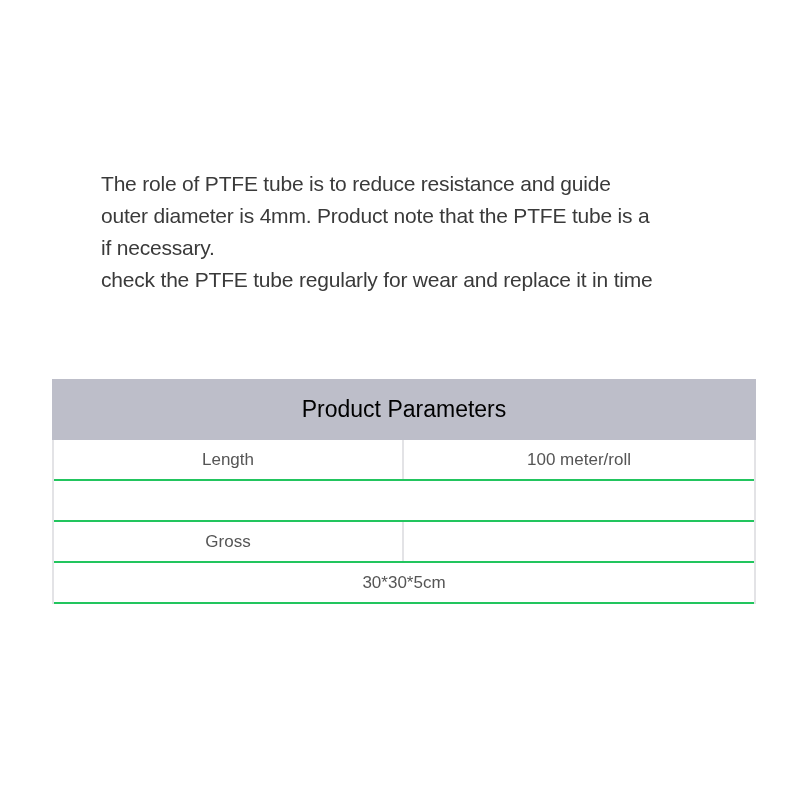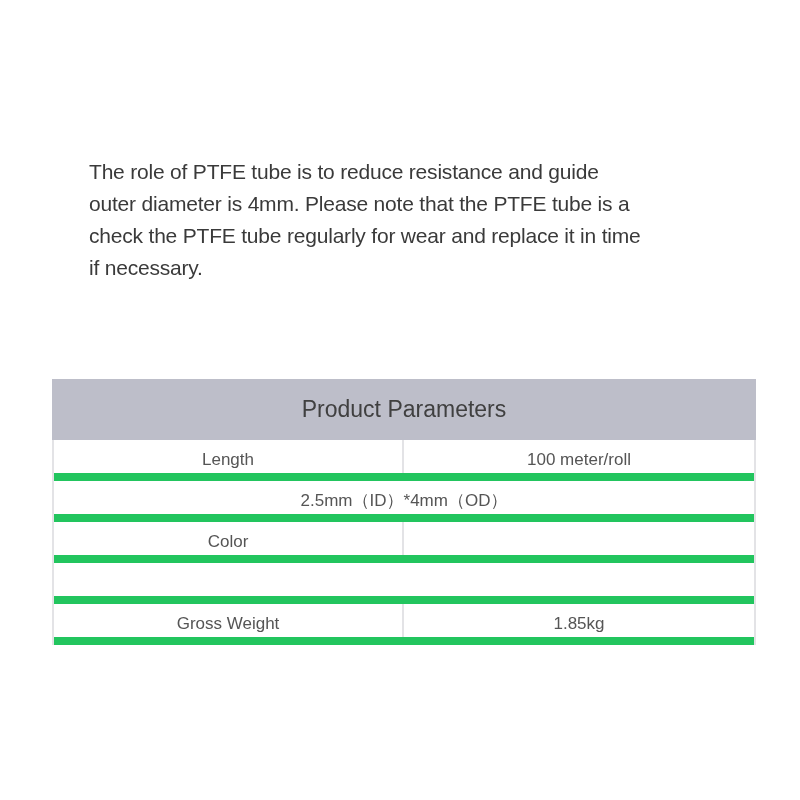--- a/index.html
+++ b/index.html
@@ -2,63 +2,59 @@
 <html><head>
   <meta charset="utf-8">
   <style>
     html, body { margin: 0; padding: 0; }
     body {
       width: 800px; height: 800px; background: #ffffff; position: relative; overflow: hidden;
       font-family: "Liberation Sans", sans-serif;
     }
     .desc {
       position: absolute; left: 89px; top: 156px; width: 640px;
-      font-size: 21px; line-height: 32px; color: #3a3a3a; margin: 0;
+      font-size: 21px; line-height: 32px; color: #3a3a3a; margin: 12px;
       letter-spacing: -0.2px;
     }
     .desc span { display: block; white-space: nowrap; }
     .table {
       position: absolute; left: 52px; top: 379px; width: 704px;
       border-collapse: collapse;
     }
     .table-header {
-      background: #bdbec9; color: #404040; height: 61px;
+      background: #bdbec9; color: #000000; height: 61px;
       font-size: 23px; text-align: center; line-height: 61px;
     }
-    .row { display: flex; height: 41px; border-bottom: 8px solid #22c55e; box-sizing: border-box; }
+    .row { display: flex; height: 41px; border-bottom: 2px solid #22c55e; box-sizing: border-box; }
     .rows { border-left: 2px solid #e3e3e6; border-right: 2px solid #e3e3e6; box-sizing: border-box; }
     .cell {
       font-size: 17px; color: #555555; text-align: center; line-height: 40px;
     }
     .cell.label { width: 350px; border-right: 2px solid #e3e3e6; box-sizing: border-box; }
     .cell.value { flex: 1; text-align: center; }
   </style>
 </head>
 <body>
 
 <p class="desc">
   <span>The role of PTFE tube is to reduce resistance and guide</span>
-  <span>outer diameter is 4mm. Please note that the PTFE tube is a</span>
+  <span>outer diameter is 4mm. Product note that the PTFE tube is a</span>
+  <span>if necessary.</span>
   <span>check the PTFE tube regularly for wear and replace it in time</span>
-  <span>if necessary.</span>
 </p>
 
 <div class="table">
   <div class="table-header">Product Parameters</div>
   <div class="rows">
     <div class="row">
       <div class="cell label">Length</div>
       <div class="cell value">100 meter/roll</div>
     </div>
     <div class="row">
-      <div class="cell value">2.5mm（ID）*4mm（OD）</div>
     </div>
     <div class="row">
-      <div class="cell label">Color</div>
+      <div class="cell label">Gross</div>
     </div>
     <div class="row">
-    </div>
-    <div class="row">
-      <div class="cell label">Gross Weight</div>
-      <div class="cell value">1.85kg</div>
+      <div class="cell value">30*30*5cm</div>
     </div>
   </div>
 </div>
 
 </body></html>

